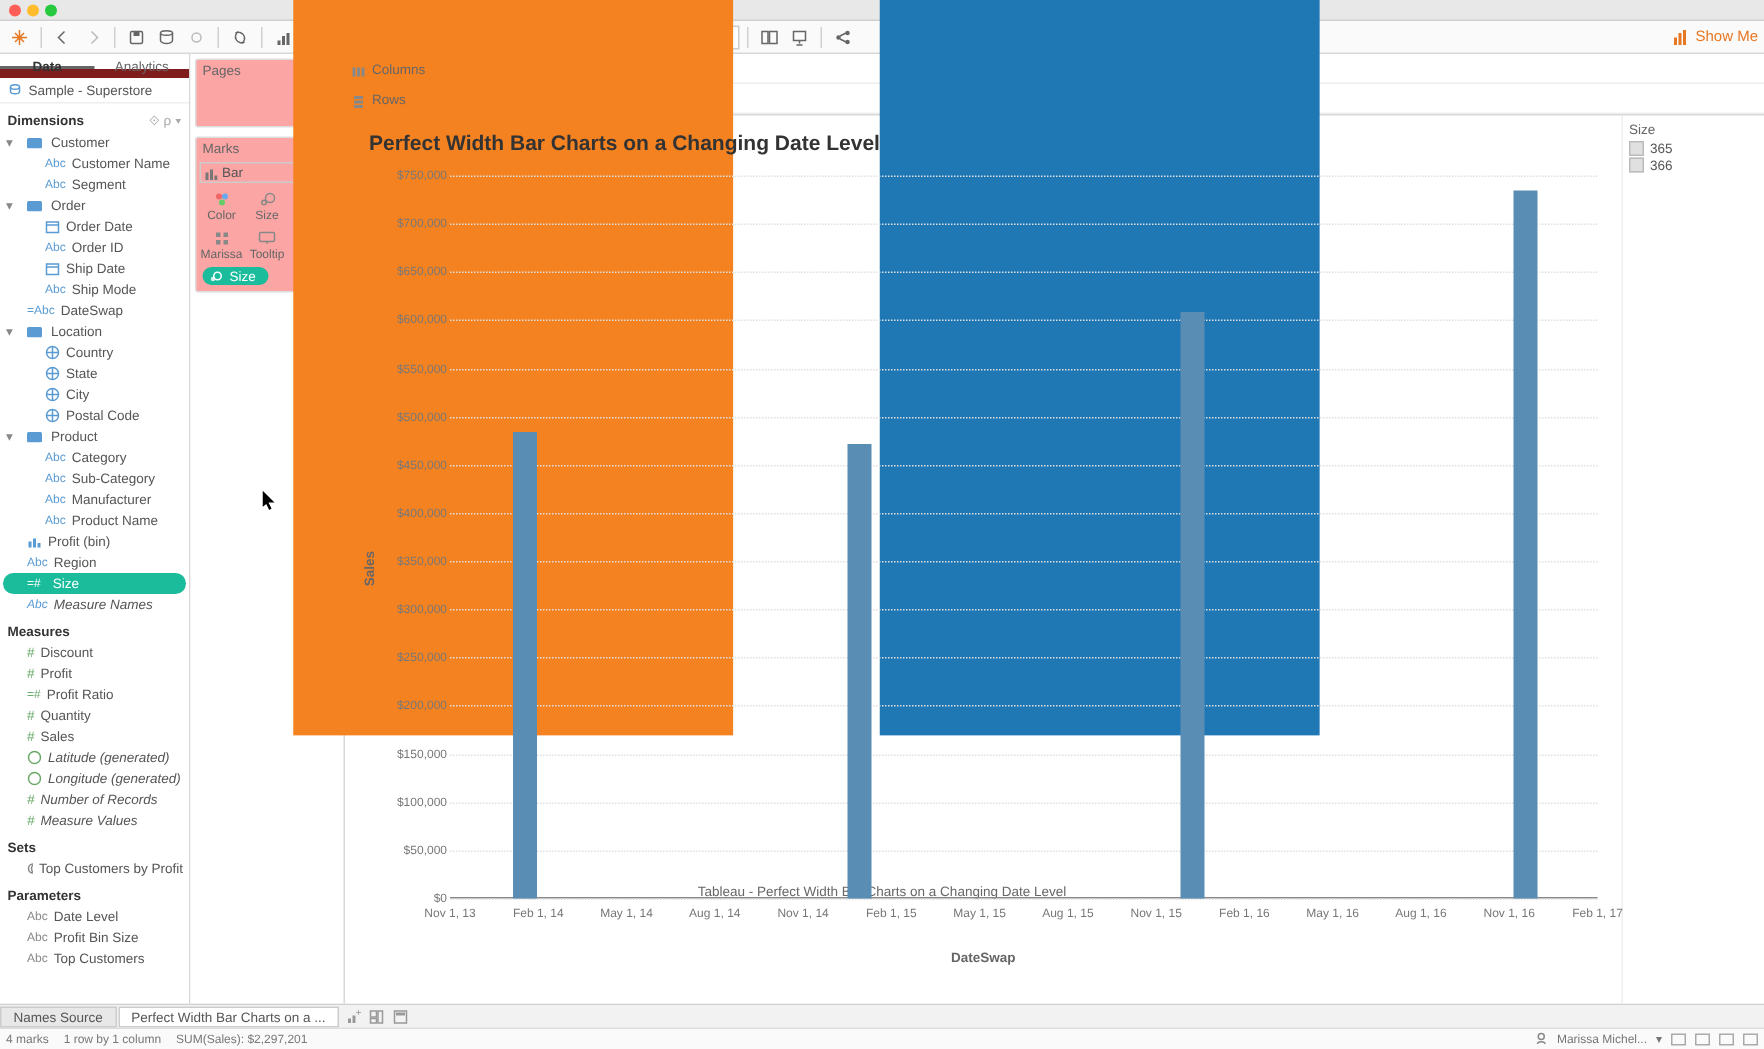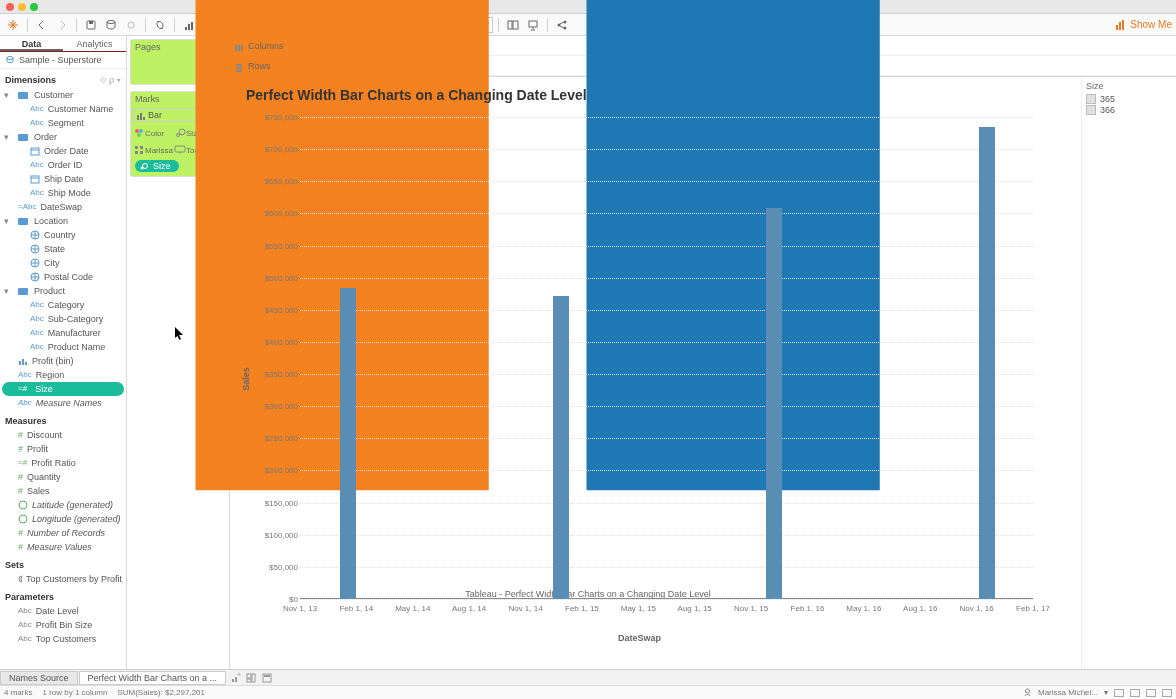--- a/index.html
+++ b/index.html
@@ -22,52 +22,52 @@
 .showme { margin-left: auto; display: flex; align-items: center; gap: 3px; cursor: pointer; color: #e87722; font-size: 10px; }
 .showme svg { width: 12px; height: 12px; }
 
 
 .main { display: flex; height: 633px; }
 .leftpane { width: 127px; background: #fff; border-right: 1px solid #d8d8d8; overflow: hidden; }
 .midpane { width: 103px; background: #fff; border-right: 1px solid #d8d8d8; display: flex; flex-direction: column; }
 .rightpane { flex: 1; background: #fff; display: flex; flex-direction: column; }
 
 
-.lp-tabs { display: flex; height: 16px; border-bottom: 1px solid #7f1d1d; }
+.lp-tabs { display: flex; height: 16px; border-bottom: 6px solid #7f1d1d; }
 .lp-tab { flex: 1; text-align: center; font-size: 9px; line-height: 16px; cursor: pointer; color: #666; }
 .lp-tab.active { font-weight: bold; color: #333; border-bottom: 2px solid #666; }
 .lp-source { padding: 3px 5px; font-size: 9px; color: #555; display: flex; align-items: center; gap: 4px; border-bottom: 1px solid #eee; }
 .lp-section-hdr { padding: 2px 5px; font-size: 9px; font-weight: bold; color: #333; display: flex; align-items: flex-start; justify-content: space-between; margin-top: 4px; }
 .lp-item { padding: 1px 4px 1px 18px; font-size: 9px; color: #555; display: flex; align-items: center; gap: 4px; cursor: pointer; white-space: nowrap; line-height: 12px; position: relative; }
 .lp-item.indent { padding-left: 30px; }
 .lp-item.italic { font-style: italic; }
 .lp-item.selected { background: #1abc9c; color: #fff; border-radius: 8px; margin: 0 2px; padding-left: 16px; }
 .lp-item .caret { position: absolute; left: 4px; width: 8px; color: #888; }
 
 
-.shelf-card { margin: 3px; border: 1px solid #ddd; border-radius: 2px; background: #bef264; }
+.shelf-card { margin: 3px; border: 1px solid #ddd; border-radius: 2px; background: #fca5a5; }
 .shelf-title { font-size: 9px; padding: 2px 4px; color: #666; }
 .shelf-body { min-height: 30px; padding: 2px 4px; }
 .shelf-marks { padding: 2px; }
 .mark-select { width: 100%; font-size: 9px; border: 1px solid #ccc; padding: 1px 2px; display: flex; align-items: center; gap: 3px; justify-content: space-between; }
 .mark-grid { display: grid; grid-template-columns: repeat(3,1fr); gap: 1px; margin-top: 3px; }
-.mark-cell { display: flex; flex-direction: row; align-items: center; padding: 2px 0; font-size: 8px; color: #666; cursor: pointer; }
+.mark-cell { display: flex; flex-direction: column; align-items: center; padding: 2px 0; font-size: 8px; color: #666; cursor: pointer; }
 .mark-cell svg { width: 12px; height: 12px; }
 .pill { background: #1abc9c; color: #fff; border-radius: 8px; font-size: 9px; padding: 1px 8px 1px 18px; margin: 2px; display: inline-block; position: relative; }
 .pill .pilli { position: absolute; left: 4px; top: 1px; width: 10px; }
 
 
 .rc-shelves { border-bottom: 1px solid #d8d8d8; }
 .rc-row { display: flex; align-items: center; height: 20px; border-bottom: 1px solid #eee; }
 .rc-label { width: 73px; padding-left: 18px; font-size: 9px; color: #666; position: relative; }
 .rc-label svg { position: absolute; left: 4px; top: 2px; width: 10px; }
 .rc-pill { background: #1abc9c; color: #fff; border-radius: 10px; font-size: 9px; padding: 2px 14px; margin-left: 6px; min-width: 80px; text-align: center; }
 
 
-.chart-wrap { flex: 1; display: flex; gap: 32px; }
+.chart-wrap { flex: 1; display: flex; }
 .chart-area { flex: 1; padding: 8px 10px; position: relative; }
 .chart-title { font-size: 14px; font-weight: bold; color: #333; margin: 2px 0 6px 6px; }
 .chart-canvas { position: relative; height: 530px; margin-left: 40px; }
 .plot { position: absolute; left: 20px; right: 6px; top: 8px; bottom: 40px; }
 .ylabel { position: absolute; left: -34px; top: 50%; transform: translateX(-50%) rotate(-90deg); font-size: 9px; color: #666; font-weight: bold; }
 .xlabel { text-align: center; font-size: 9px; color: #666; font-weight: bold; margin-top: -6px; }
 .ytick { position: absolute; left: -38px; width: 36px; text-align: right; font-size: 8px; color: #777; transform: translateY(-50%); }
 .grid { position: absolute; left: 0; right: 0; border-top: 1px dotted #e0e0e0; }
 .zero { position: absolute; left: 0; right: 0; bottom: 0; border-top: 1px solid #888; }
 .xtick { position: absolute; bottom: -14px; font-size: 8px; color: #777; transform: translateX(-50%); white-space: nowrap; }

